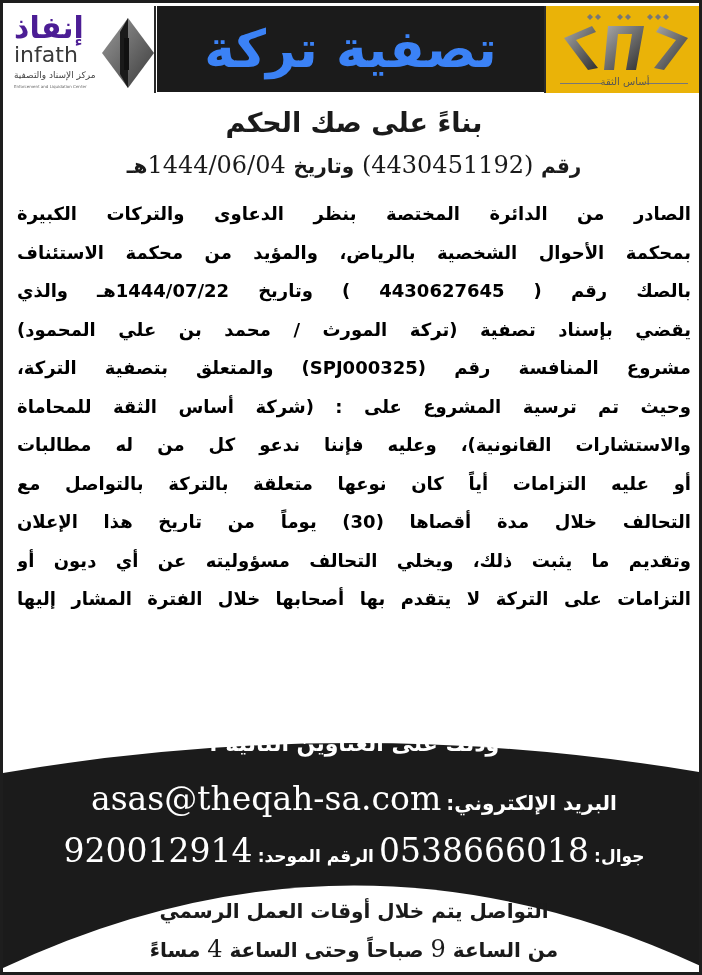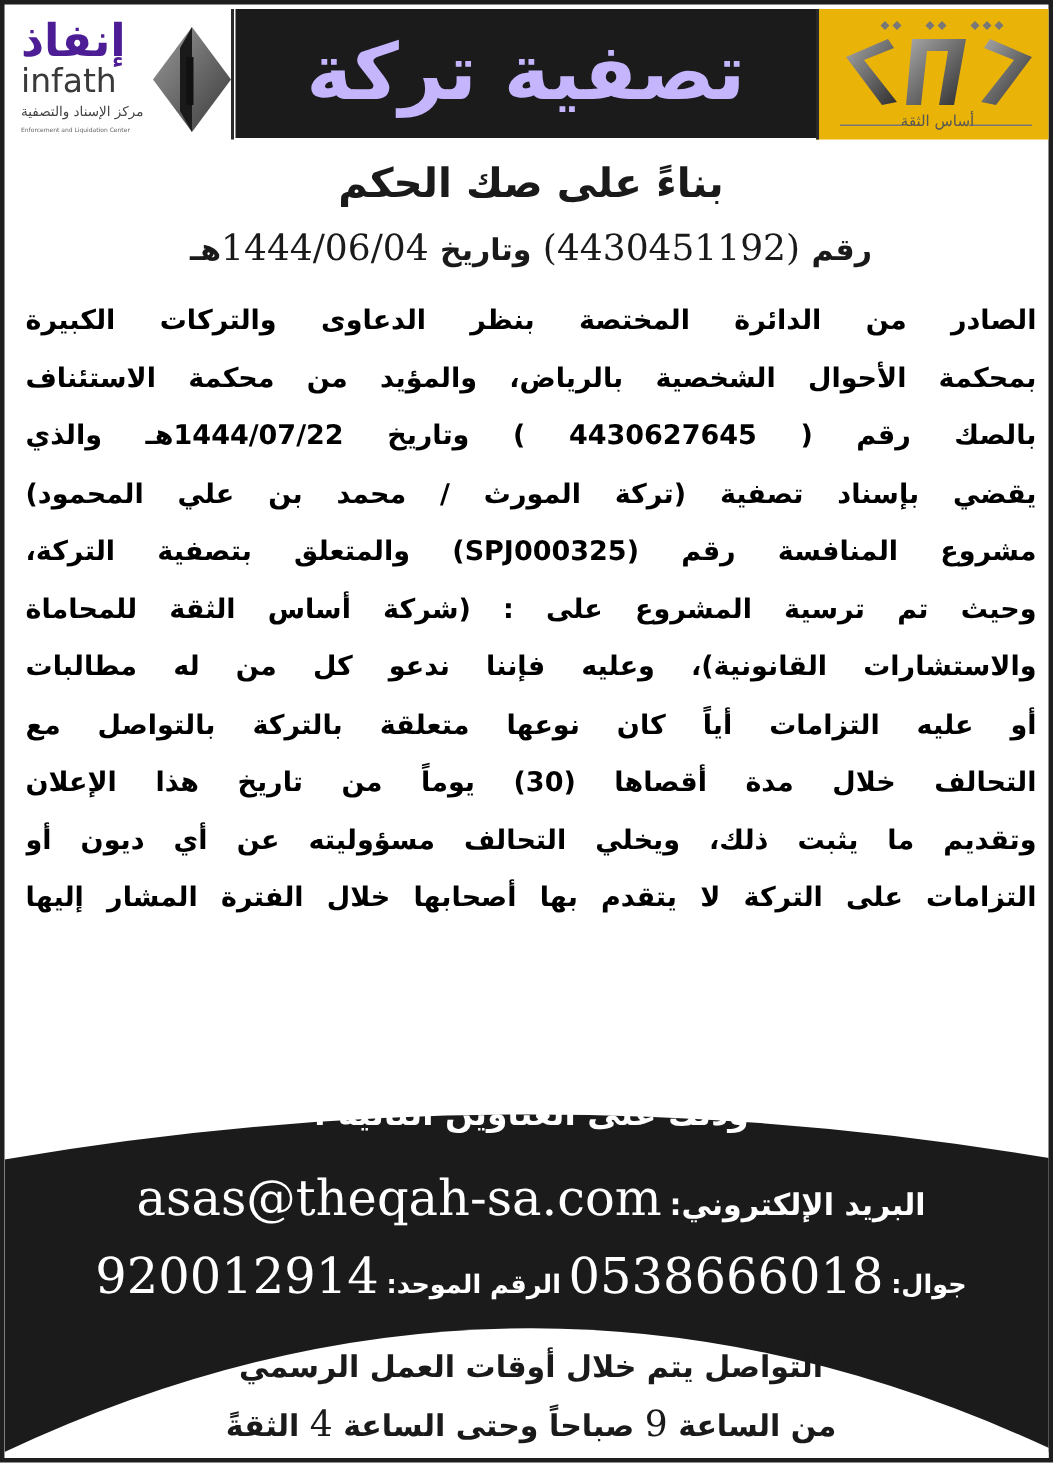--- a/index.html
+++ b/index.html
@@ -15,21 +15,21 @@
       position: absolute; left: 3px; top: 3px; width: 150px; height: 87px;
       background: #fff; border-right: 2px solid #2a2a2a;
     }
     .infath-ar { position: absolute; left: 8px; top: 4px; font-size: 30px; font-weight: bold; color: #4c1d95; direction: rtl; letter-spacing: -1px; }
     .infath-en { position: absolute; left: 8px; top: 36px; font-size: 22px; color: #3a3a3a; font-family: "DejaVu Sans", sans-serif; }
     .infath-sub-ar { position: absolute; left: 8px; top: 64px; font-size: 9px; color: #444; direction: rtl; }
     .infath-sub-en { position: absolute; left: 8px; top: 78px; font-size: 4px; color: #666; }
     .infath-mark { position: absolute; left: 94px; top: 8px; width: 56px; height: 78px; }
     .title-banner {
       position: absolute; left: 154px; top: 3px; width: 387px; height: 86px;
-      background: #1b1b1b; color: #c4b5fd; display: flex; align-items: center; justify-content: center;
+      background: #1b1b1b; color: #3b82f6; display: flex; align-items: center; justify-content: center;
       font-size: 52px; font-weight: bold; direction: rtl; letter-spacing: 2px;
     }
     .logo-right {
       position: absolute; left: 541px; top: 3px; width: 158px; height: 87px;
       background: #eab308; border-left: 2px solid #2a2a2a;
     }
     .asas-mark { position: absolute; left: 12px; top: 4px; width: 136px; height: 66px; }
     .asas-name { position: absolute; left: 0; top: 70px; width: 158px; text-align: center; font-size: 10px; color: #555; direction: rtl; }
     .asas-line-l, .asas-line-r { position: absolute; top: 77px; height: 1px; background: #777; width: 42px; }
     .asas-line-l { left: 14px; } .asas-line-r { right: 14px; }
@@ -177,16 +177,16 @@
     <span class="lbl">الرقم الموحد:</span>
     <span class="val">920012914</span>
   </div>
 
   <div class="hours-1">التواصل يتم خلال أوقات العمل الرسمي</div>
   <div class="hours-2">
     <span>من الساعة</span>
     <span class="num">9</span>
     <span>صباحاً وحتى الساعة</span>
     <span class="num">4</span>
-    <span>الثقةً</span>
+    <span>مساءً</span>
   </div>
 
 </div>
 
 </body></html>

